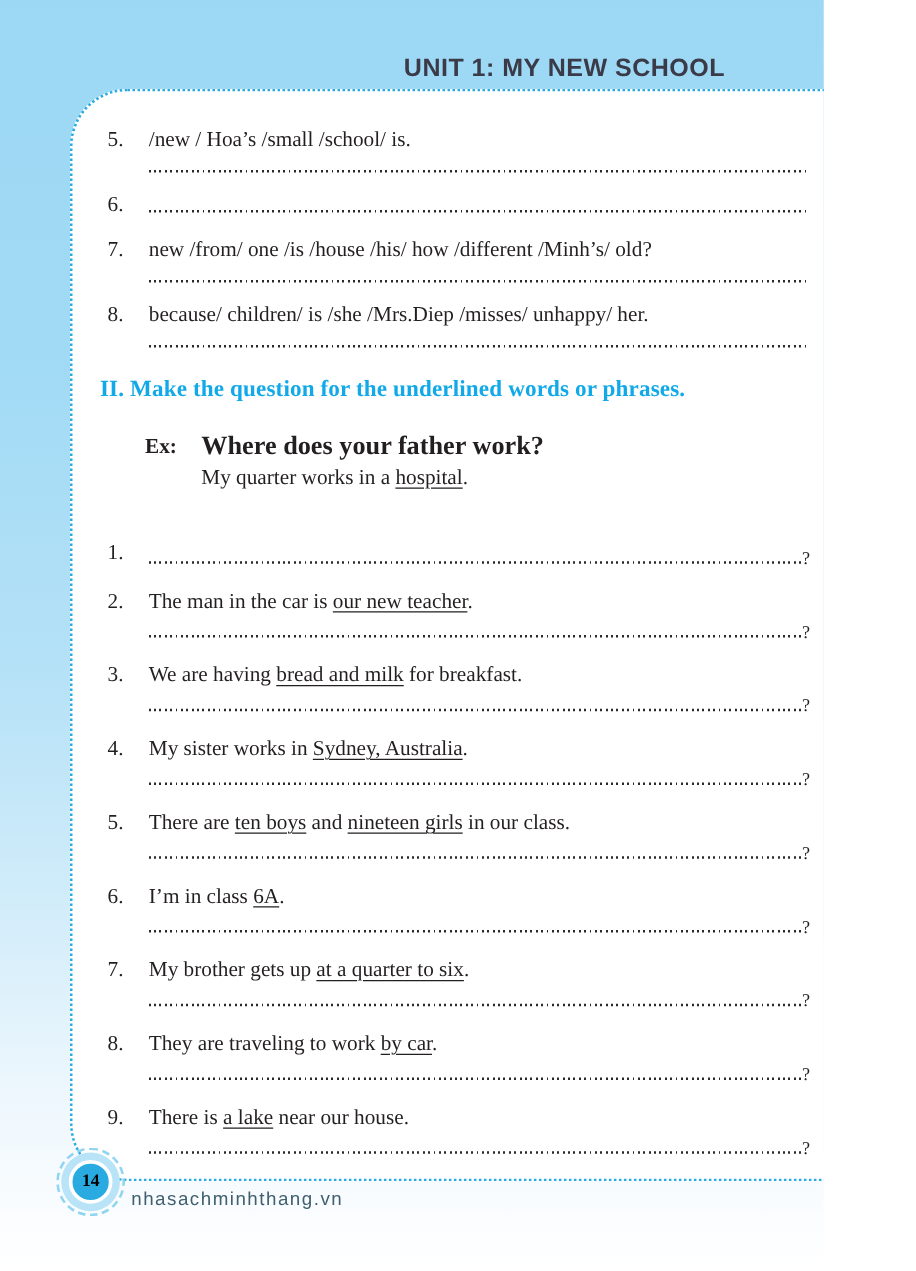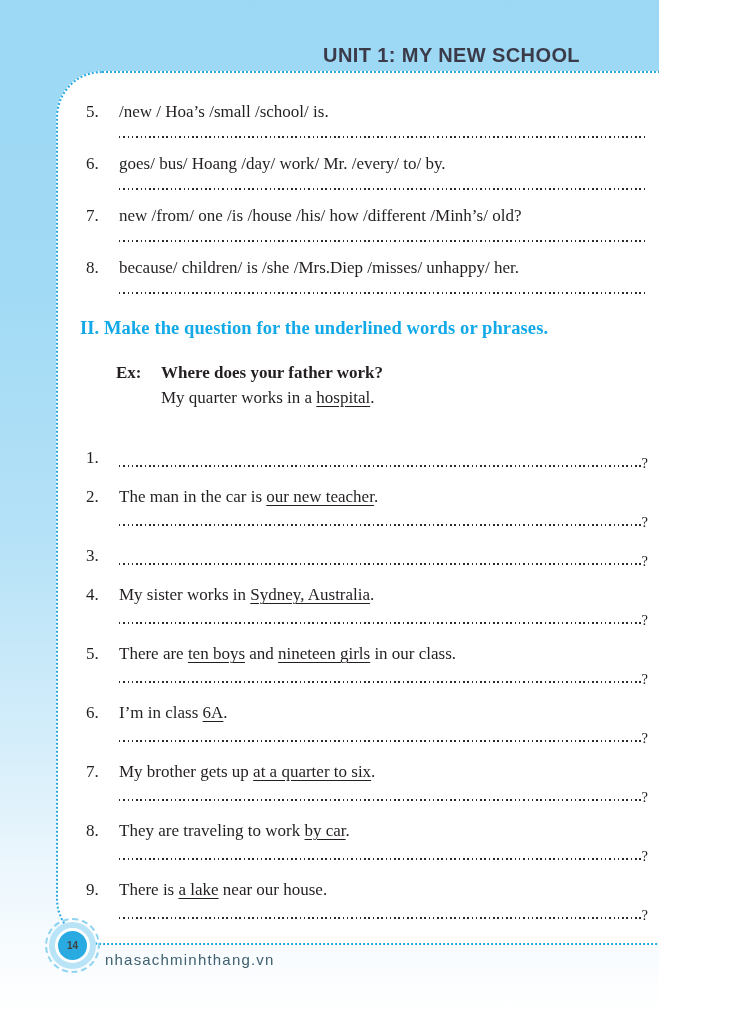--- a/index.html
+++ b/index.html
@@ -30,34 +30,34 @@
   }
   .ex1-item{margin-bottom:16px;}
   .ex1-item .dotline{margin-top:14px;}
   .section-heading{
     margin:24px 0 21px -6px;font-size:18.5px;font-weight:700;color:#11a9e8;
     letter-spacing:0.1px;
   }
   .example{display:flex;padding-left:30px;margin-bottom:38px;}
   .example .label{flex:0 0 45px;width:45px;font-weight:700;font-size:17px;line-height:25px;}
   .example .lines{flex:1;}
-  .example .q{margin:0;font-weight:700;font-size:17px;line-height:25px;}
+  .example .q{margin:0;font-weight:700;font-size:21px;line-height:25px;}
   .example .a{margin:0;font-size:17px;line-height:25px;}
   .example .a u{text-decoration-thickness:1.2px;text-underline-offset:3px;}
   .ex2-item{margin-bottom:18px;}
   .qrow{display:flex;align-items:flex-end;margin-top:10px;}
   .qrow .dotline{flex:1;margin-bottom:2px;}
   .qmark{flex:0 0 auto;font-size:14.5px;line-height:11px;padding-left:1px;}
   .badge{position:absolute;left:45px;top:918px;width:55px;height:55px;}
   .badge .ring-outer{position:absolute;inset:0;border-radius:50%;border:2px dashed #8fd4f1;box-sizing:border-box;}
   .badge .ring{position:absolute;inset:4px;border-radius:50%;background:#b9e3f7;}
   .badge .disc{
     position:absolute;inset:10px;border-radius:50%;background:#29abe2;border:3px solid #ffffff;
     box-sizing:border-box;display:flex;align-items:center;justify-content:center;
-    font-family:Liberation Sans, sans-serif;font-weight:700;font-size:10px;color:#404040;
+    font-family:Liberation Serif, serif;font-weight:700;font-size:14px;color:#000000;
   }
   .footer-site{
     position:absolute;left:105px;top:951px;
     font-family:"Liberation Sans",sans-serif;font-size:15px;letter-spacing:1.2px;color:#40606f;
   }
 </style>
 </head>
 <body>
 
 <div class="page">
@@ -71,21 +71,20 @@
     <span class="num">5.</span>
     <div class="body">
       <p class="sentence">/new / Hoa’s /small /school/ is.</p>
       <div class="dotline"></div>
     </div>
   </div>
 
   <div class="item ex1-item">
     <span class="num">6.</span>
     <div class="body">
-      <p class="sentence">goes/ bus/ Hoang /day/ work/ Mr. /every/ to/ by.</p>
       <div class="dotline"></div>
     </div>
   </div>
 
   <div class="item ex1-item">
     <span class="num">7.</span>
     <div class="body">
       <p class="sentence">new /from/ one /is /house /his/ how /different /Minh’s/ old?</p>
       <div class="dotline"></div>
     </div>
@@ -128,20 +127,21 @@
       <div class="qrow">
         <div class="dotline"></div>
         <span class="qmark">?</span>
       </div>
     </div>
   </div>
 
   <div class="item ex2-item">
     <span class="num">3.</span>
     <div class="body">
+      <p class="sentence"><span>We are having </span><u>bread and milk</u><span> for breakfast.</span></p>
       <div class="qrow">
         <div class="dotline"></div>
         <span class="qmark">?</span>
       </div>
     </div>
   </div>
 
   <div class="item ex2-item">
     <span class="num">4.</span>
     <div class="body">

